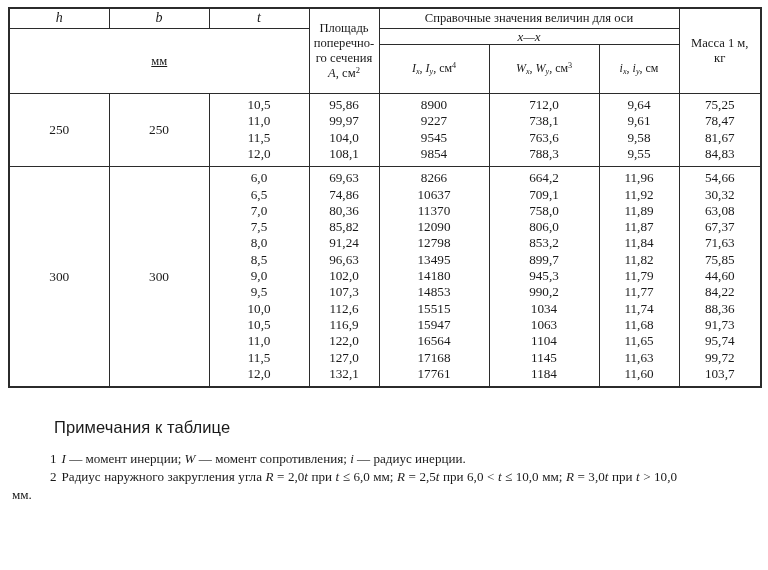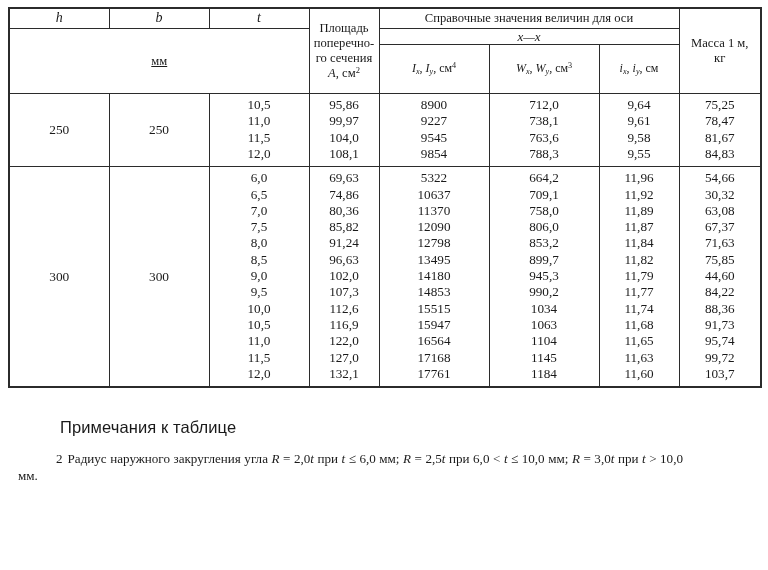--- a/index.html
+++ b/index.html
@@ -98,21 +98,21 @@
     font-size: 13.2px;
   }
 
   .dim {
     font-size: 13.4px;
   }
 
   
   .notes {
     position: absolute;
-    left: 8px;
+    left: 2px;
     top: 418px;
     width: 689px;
   }
   .notes-title {
     font-family: "Liberation Sans", "DejaVu Sans", sans-serif;
     font-size: 16.5px;
     color: #1a1a1a;
     margin: 0 0 13px 52px;
     letter-spacing: 0.1px;
   }
@@ -247,21 +247,21 @@
               <span class="n">96,63</span>
               <span class="n">102,0</span>
               <span class="n">107,3</span>
               <span class="n">112,6</span>
               <span class="n">116,9</span>
               <span class="n">122,0</span>
               <span class="n">127,0</span>
               <span class="n">132,1</span>
             </td>
             <td class="numstack">
-              <span class="n">5322</span>
+              <span class="n">8266</span>
               <span class="n">10637</span>
               <span class="n">11370</span>
               <span class="n">12090</span>
               <span class="n">12798</span>
               <span class="n">13495</span>
               <span class="n">14180</span>
               <span class="n">14853</span>
               <span class="n">15515</span>
               <span class="n">15947</span>
               <span class="n">16564</span>
@@ -314,20 +314,23 @@
               <span class="n">103,7</span>
             </td>
           </tr>
         </tbody>
     </table>
   </div>
 
   <div class="notes">
     <div class="notes-title">Примечания к таблице</div>
 
+    <p class="note">
+      <span class="num">1</span><i>I</i><span> — момент инерции; </span><i>W</i><span> — момент сопротивления; </span><i>i</i><span> — радиус инерции.</span>
+    </p>
 
     <p class="note">
       <span class="num">2</span><span>Радиус наружного закругления угла </span><i>R</i><span> = 2,0</span><i>t</i><span> при </span><i>t</i><span> ≤ 6,0 мм; </span><i>R</i><span> = 2,5</span><i>t</i><span> при 6,0 &lt; </span><i>t</i><span> ≤ 10,0 мм; </span><i>R</i><span> = 3,0</span><i>t</i><span> при </span><i>t</i><span> &gt; 10,0 мм.</span>
     </p>
 
 
   </div>
 
 </div>
 

